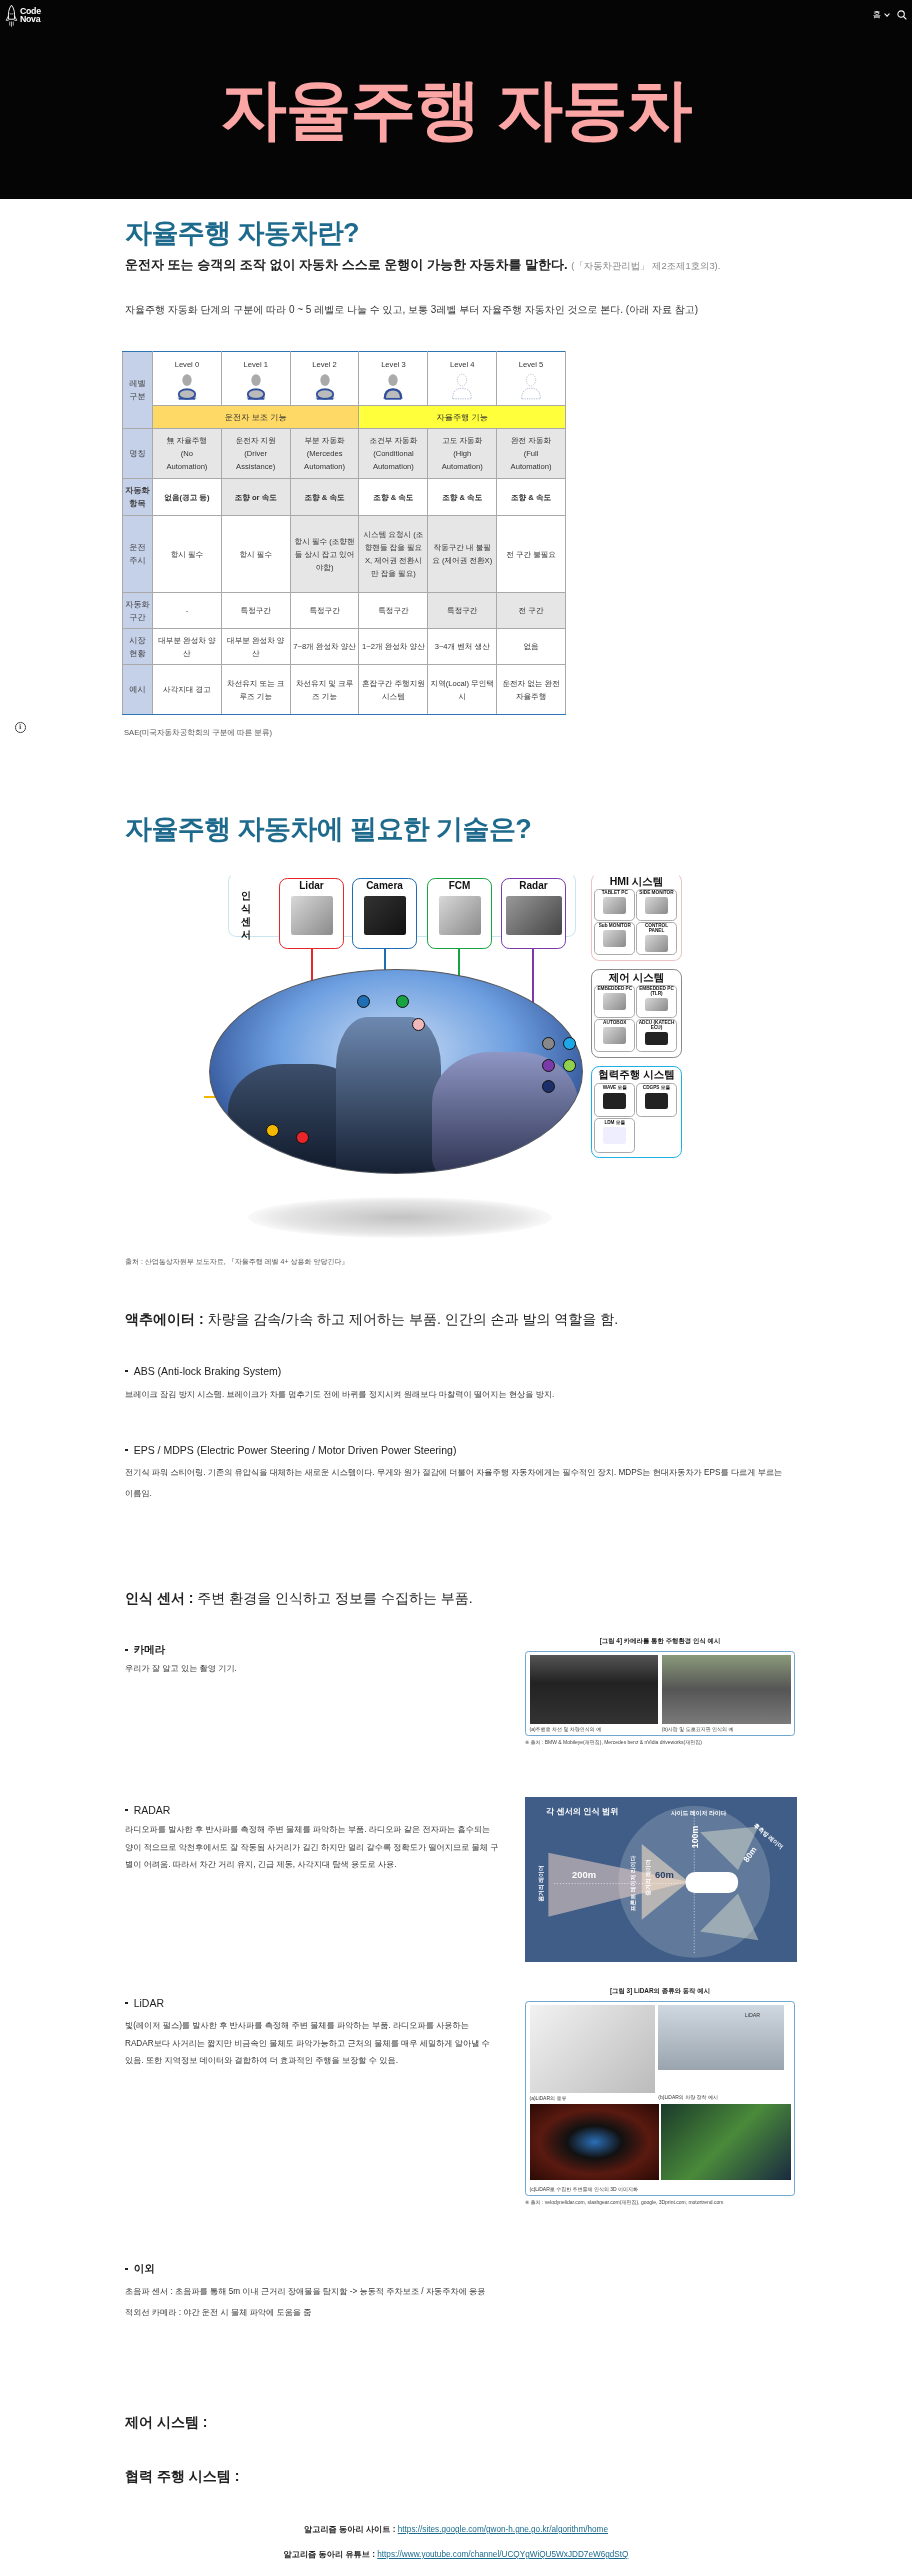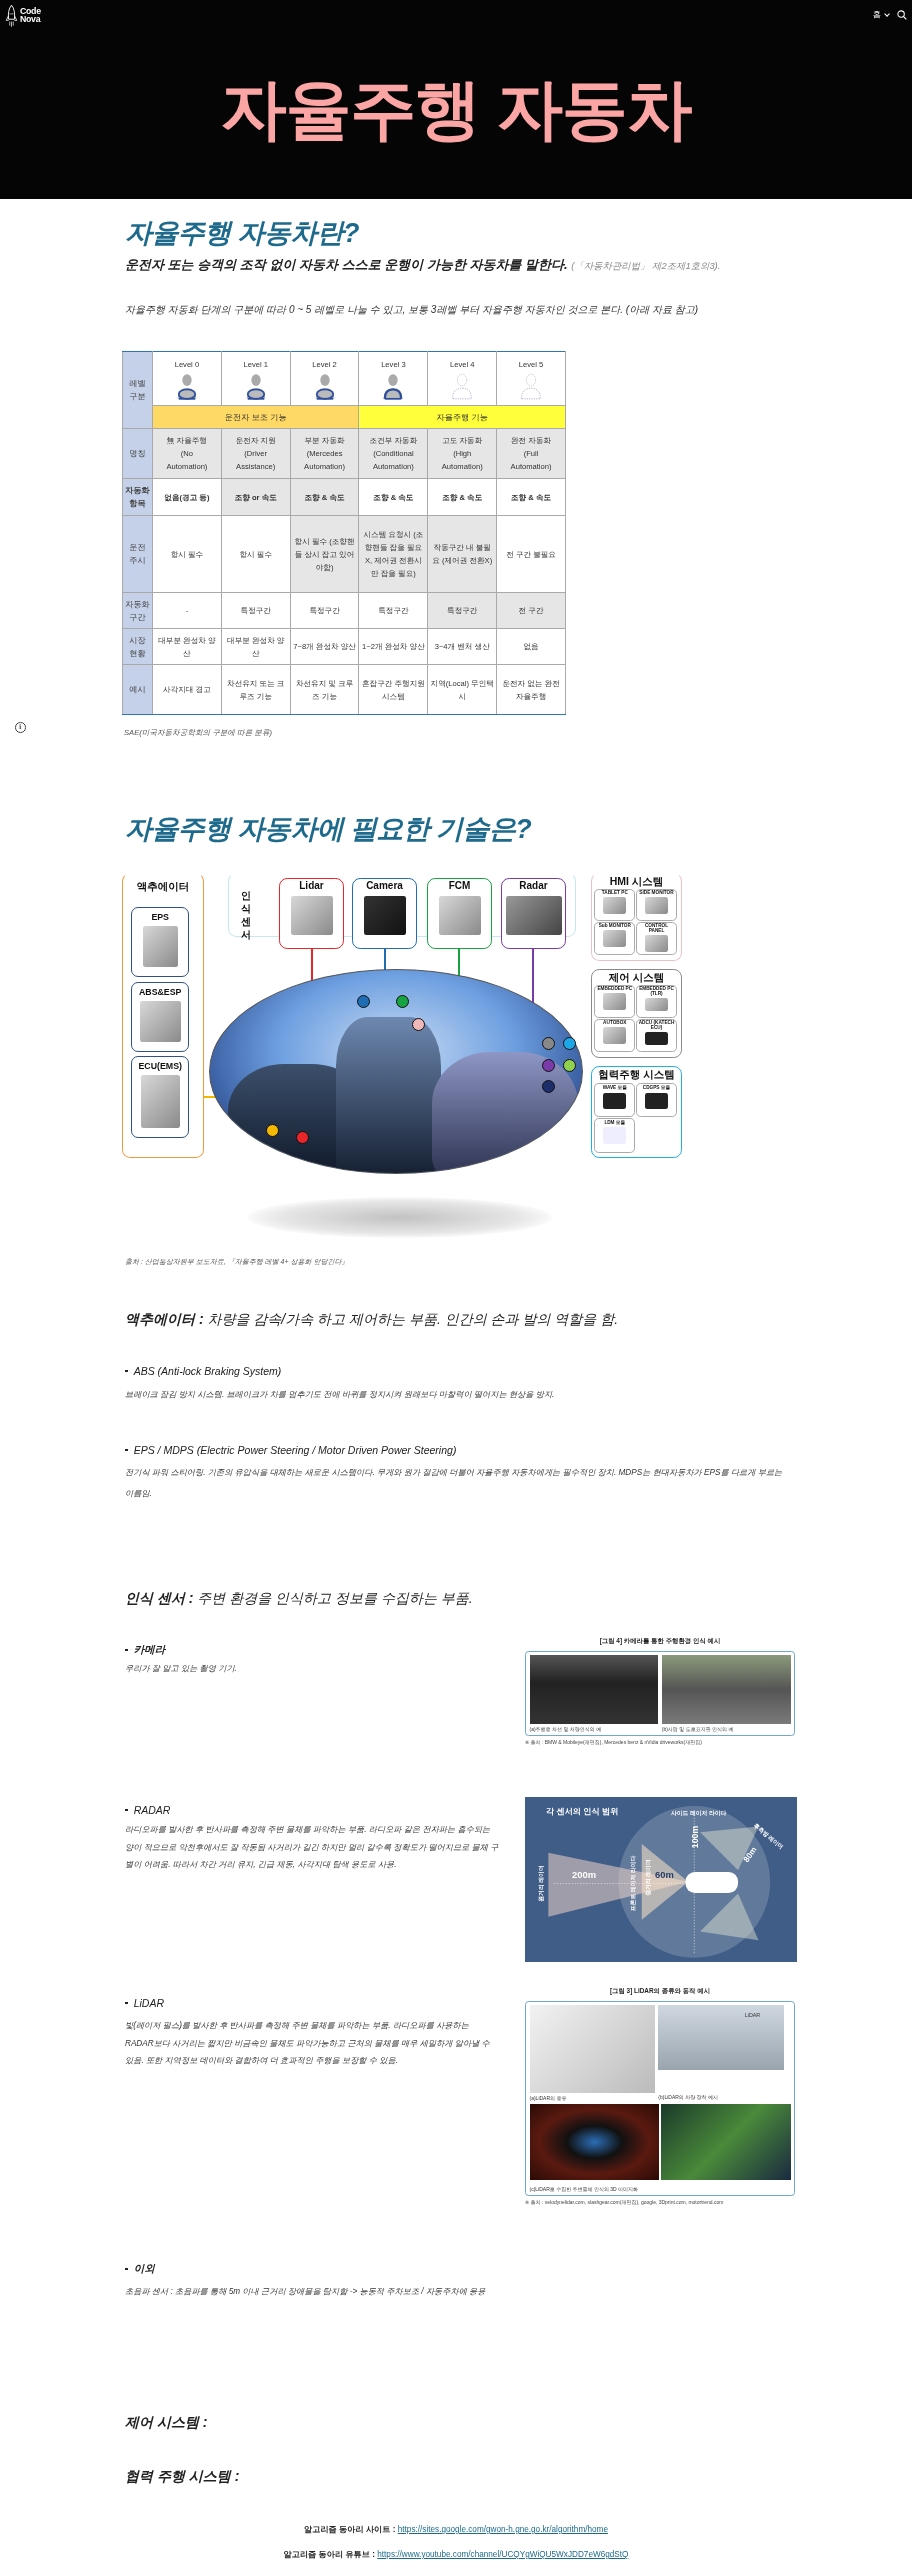--- a/index.html
+++ b/index.html
@@ -11,21 +11,21 @@
   .logo { position: absolute; left: 4.7px; top: 3.5px; display: flex; align-items: center; gap: 2.3px; color: #fff; }
   .logo svg { display: block; }
   .logo-text { font-size: 8.8px; font-weight: bold; line-height: 8.2px; letter-spacing: -0.3px; }
   .nav-right { position: absolute; right: 4.7px; top: 9.4px; display: flex; align-items: center; gap: 8.2px; color: #fff; }
   .nav-home { font-size: 8.2px; display: flex; align-items: center; gap: 3.5px; cursor: pointer; }
   .nav-home .chev { width: 4.1px; height: 4.1px; border-right: 0.9px solid #fff; border-bottom: 0.9px solid #fff; transform: rotate(45deg); margin-top: -2.3px; }
   .hero-title { position: absolute; left: 0; width: 100%; top: 65px; text-align: center; color: #fca5a5; font-size: 66px; font-weight: bold; letter-spacing: -1.2px; }
 
   .info-icon { position: absolute; left: 15px; top: 722px; width: 10.5px; height: 10.5px; border: 1.2px solid #444; border-radius: 50%; font-size: 6.4px; font-weight: bold; text-align: center; line-height: 8.2px; color: #444; font-family: "DejaVu Serif", serif; }
 
-  .content { position: absolute; left: 125px; width: 666px; font-style: italic; }
+  .content { position: absolute; left: 125px; width: 666px; }
   .h1 { color: #1e6a8c; font-size: 27px; font-weight: bold; letter-spacing: -0.6px; }
   .lead { font-size: 13px; font-weight: bold; color: #222; }
   .lead .ref { font-size: 9.4px; font-weight: normal; color: #888; }
   .p { font-size: 9.4px; color: #333; line-height: 21px; }
   .small { font-size: 7.6px; color: #555; }
 
   
   .levels { position: absolute; left: 122px; top: 351px; width: 444px; border-collapse: collapse; table-layout: fixed; font-size: 7.6px; color: #333; }
   .levels td { border: 0.6px solid #a9a9a9; text-align: center; vertical-align: middle; padding: 1.2px 1.8px; line-height: 13px; }
   .levels td.rh { background: #c5d1e9; width: 30px; font-size: 8.2px; color: #444; }
@@ -257,35 +257,20 @@
 </tbody>
   </table>
 <div class="content small" style="top:728px; left:124px;">SAE(미국자동차공학회의 구분에 따른 분류)</div>
 
 <div class="content" style="top:811px;">
   <div class="h1">자율주행 자동차에 필요한 기술은?</div>
 </div>
 
 <div class="diagram">
 
-  <div class="box" style="left:0; top:0; width:82px; height:285px; border-color:#f5973b; border-top-color:transparent;">
-    <div class="box-title" style="margin-top:5.8px;">액추에이터</div>
-    <div class="sub" style="left:8.2px; top:33px; width:58px; height:70px; border-color:#2e5287;">
-      <div class="lbl">EPS</div>
-        <div class="thumb" style="width:35px;height:41px;"></div>
-      </div>
-    <div class="sub" style="left:8.2px; top:108px; width:58px; height:70px; border-color:#2e5287;">
-      <div class="lbl">ABS&amp;ESP</div>
-        <div class="thumb" style="width:41px;height:41px;"></div>
-      </div>
-    <div class="sub" style="left:8.2px; top:182px; width:58px; height:82px; border-color:#2e5287;">
-      <div class="lbl">ECU(EMS)</div>
-        <div class="thumb" style="width:39px;height:53px;"></div>
-      </div>
-  </div>
 
   <div class="box" style="left:106px; top:0; width:348px; height:64px; border-color:#c8e6ef; border-top-color:transparent; border-width:1.2px;">
     <div class="box-title" style="position:absolute; left:8.2px; top:15px; width:17.5px; font-size:10px; line-height:13px;">인식 센서</div>
   </div>
   <div class="sensor" style="left:157px; border-color:#e8262a;">
       <div class="lbl">Lidar</div>
       <div class="thumb"></div>
     </div>
   <div class="sensor" style="left:230px; border-color:#1f6db2;">
       <div class="lbl">Camera</div>
@@ -465,20 +450,21 @@
       <div class="fig-img" style="flex:1; height:76px; background:linear-gradient(135deg,#1a3a2a,#4a8a3a,#1a2a40);"></div>
     </div>
     <div class="fig-cap" style="flex:0 0 100%;">(c)LiDAR로 수집한 주변물체 인식의 3D 이미지화</div>
   </div>
   <div class="fig-src">※ 출처 : velodynelidar.com, slashgear.com(재편집), google, 3Dprint.com, motortrend.com</div>
 </div>
 
 <div class="content bullet" style="top:2262px;">이외</div>
 <div class="content p" style="top:2281px; font-size:8.2px; line-height:21px;">
   <div>초음파 센서 : 초음파를 통해 5m 이내 근거리 장애물을 탐지함 -&gt; 능동적 주차보조 / 자동주차에 응용</div>
+  <div>적외선 카메라 : 야간 운전 시 물체 파악에 도움을 줌</div>
 </div>
 
 <div class="content section-h" style="top:2414px;">제어 시스템 :</div>
 <div class="content section-h" style="top:2468px;">협력 주행 시스템 :</div>
 
 <div class="footer-line" style="top:2524px;">
   <span>알고리즘 동아리 사이트 : </span><a>https://sites.google.com/gwon-h.gne.go.kr/algorithm/home</a>
 </div>
 <div class="footer-line" style="top:2549px;">
   <span>알고리즘 동아리 유튜브 : </span><a>https://www.youtube.com/channel/UCQYgWiQU5WxJDD7eW6gdStQ</a>

